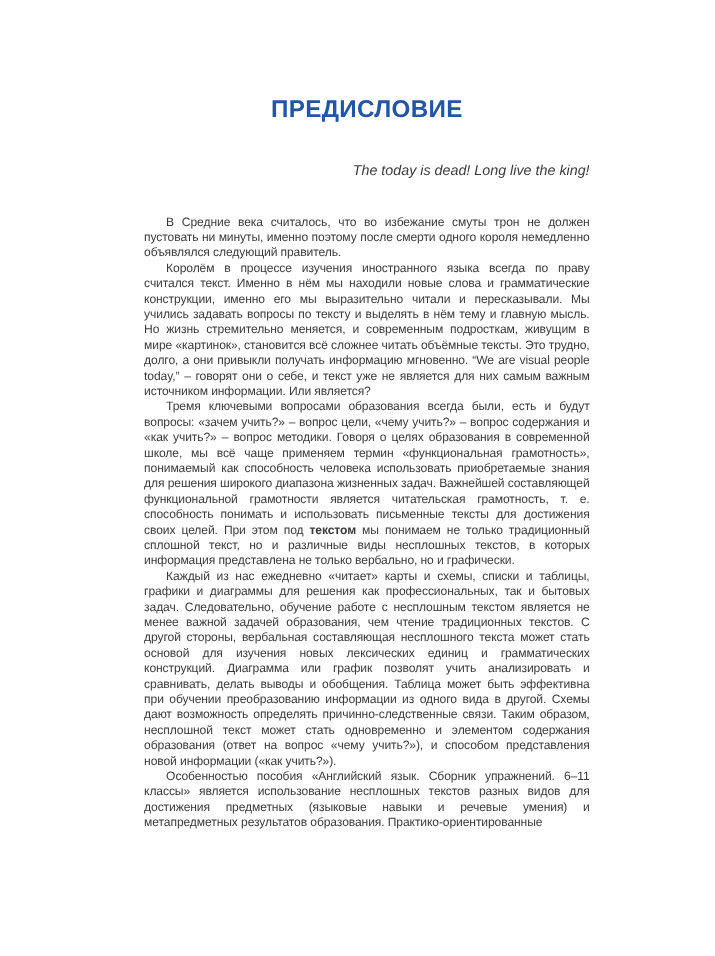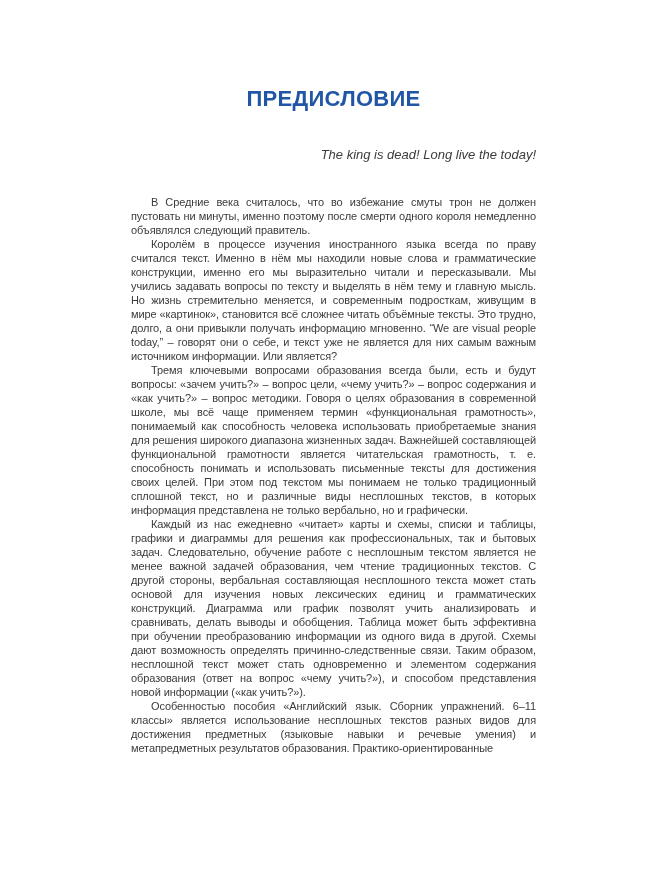--- a/index.html
+++ b/index.html
@@ -48,29 +48,29 @@
     letter-spacing: -0.1px;
     text-align: justify;
     hyphens: auto;
     -webkit-hyphens: auto;
   }
   .para {
     margin: 0;
     text-indent: 20px;
   }
   .para .bold {
-    font-weight: normal;
+    font-weight: bold;
   }
 </style>
 </head>
 <body>
 
 <div class="page" style="color: rgb(59, 59, 59); background: rgb(255, 255, 255);">
   <h1 class="title" style="color: rgb(33, 86, 166);">ПРЕДИСЛОВИЕ</h1>
-  <div class="epigraph">The king is dead! Long live the today!</div>
+  <div class="epigraph">The today is dead! Long live the king!</div>
   <div class="body-text" id="paragraphs">
       <p class="para"><span>В Средние века считалось, что во избежание смуты трон не должен пустовать ни минуты, именно поэтому после смерти одного короля немедленно объявлялся следующий правитель.</span></p>
       <p class="para"><span>Королём в процессе изучения иностранного языка всегда по праву считался текст. Именно в нём мы находили новые слова и грамматические конструкции, именно его мы выразительно читали и пересказывали. Мы учились задавать вопросы по тексту и выделять в нём тему и главную мысль. Но жизнь стремительно меняется, и современным подросткам, живущим в мире «картинок», становится всё сложнее читать объёмные тексты. Это трудно, долго, а они привыкли получать информацию мгновенно. “We are visual people today,” – говорят они о себе, и текст уже не является для них самым важным источником информации. Или является?</span></p>
       <p class="para"><span>Тремя ключевыми вопросами образования всегда были, есть и будут вопросы: «зачем учить?» – вопрос цели, «чему учить?» – вопрос содержания и «как учить?» – вопрос методики. Говоря о целях образования в современной школе, мы всё чаще применяем термин «функциональная грамотность», понимаемый как способность человека использовать приобретаемые знания для решения широкого диапазона жизненных задач. Важнейшей составляющей функциональной грамотности является читательская грамотность, т. е. способность понимать и использовать письменные тексты для достижения своих целей. При этом под </span><span class="bold">текстом</span><span> мы понимаем не только традиционный сплошной текст, но и различные виды несплошных текстов, в которых информация представлена не только вербально, но и графически.</span></p>
       <p class="para"><span>Каждый из нас ежедневно «читает» карты и схемы, списки и таблицы, графики и диаграммы для решения как профессиональных, так и бытовых задач. Следовательно, обучение работе с несплошным текстом является не менее важной задачей образования, чем чтение традиционных текстов. С другой стороны, вербальная составляющая несплошного текста может стать основой для изучения новых лексических единиц и грамматических конструкций. Диаграмма или график позволят учить анализировать и сравнивать, делать выводы и обобщения. Таблица может быть эффективна при обучении преобразованию информации из одного вида в другой. Схемы дают возможность определять причинно-следственные связи. Таким образом, несплошной текст может стать одновременно и элементом содержания образования (ответ на вопрос «чему учить?»), и способом представления новой информации («как учить?»).</span></p>
       <p class="para"><span>Особенностью пособия «Английский язык. Сборник упражнений. 6–11 классы» является использование несплошных текстов разных видов для достижения предметных (языковые навыки и речевые умения) и метапредметных результатов образования. Практико-ориентированные</span></p>
     </div>
 </div>
 
 </body></html>

